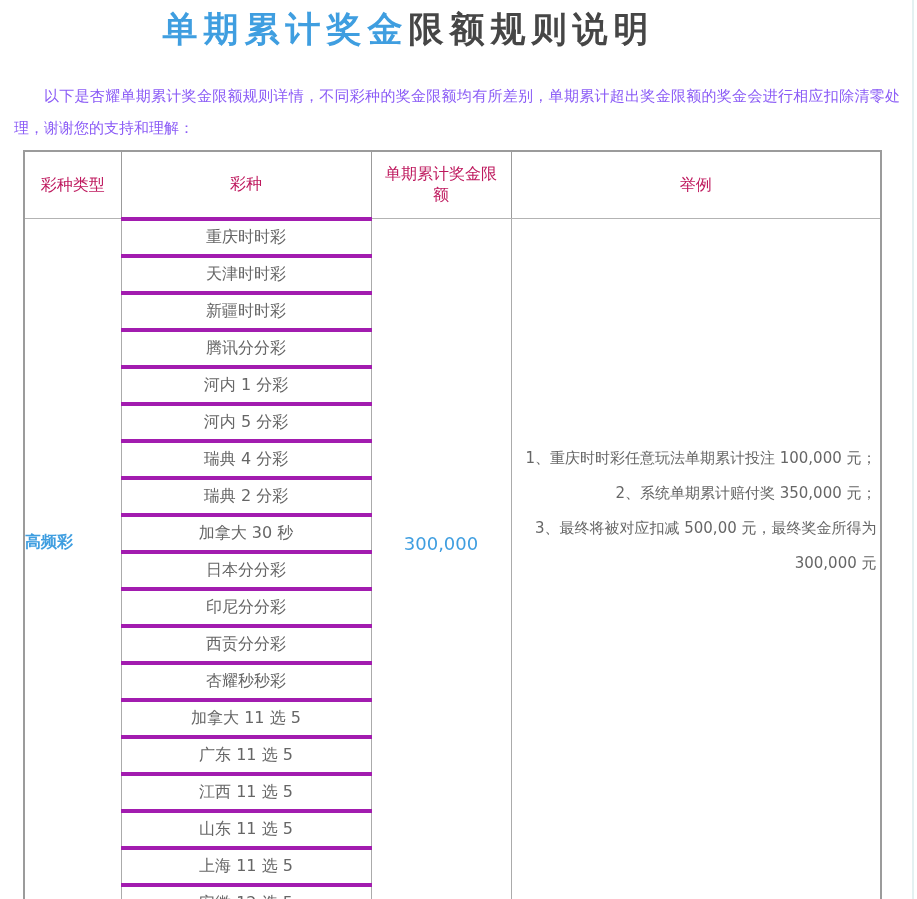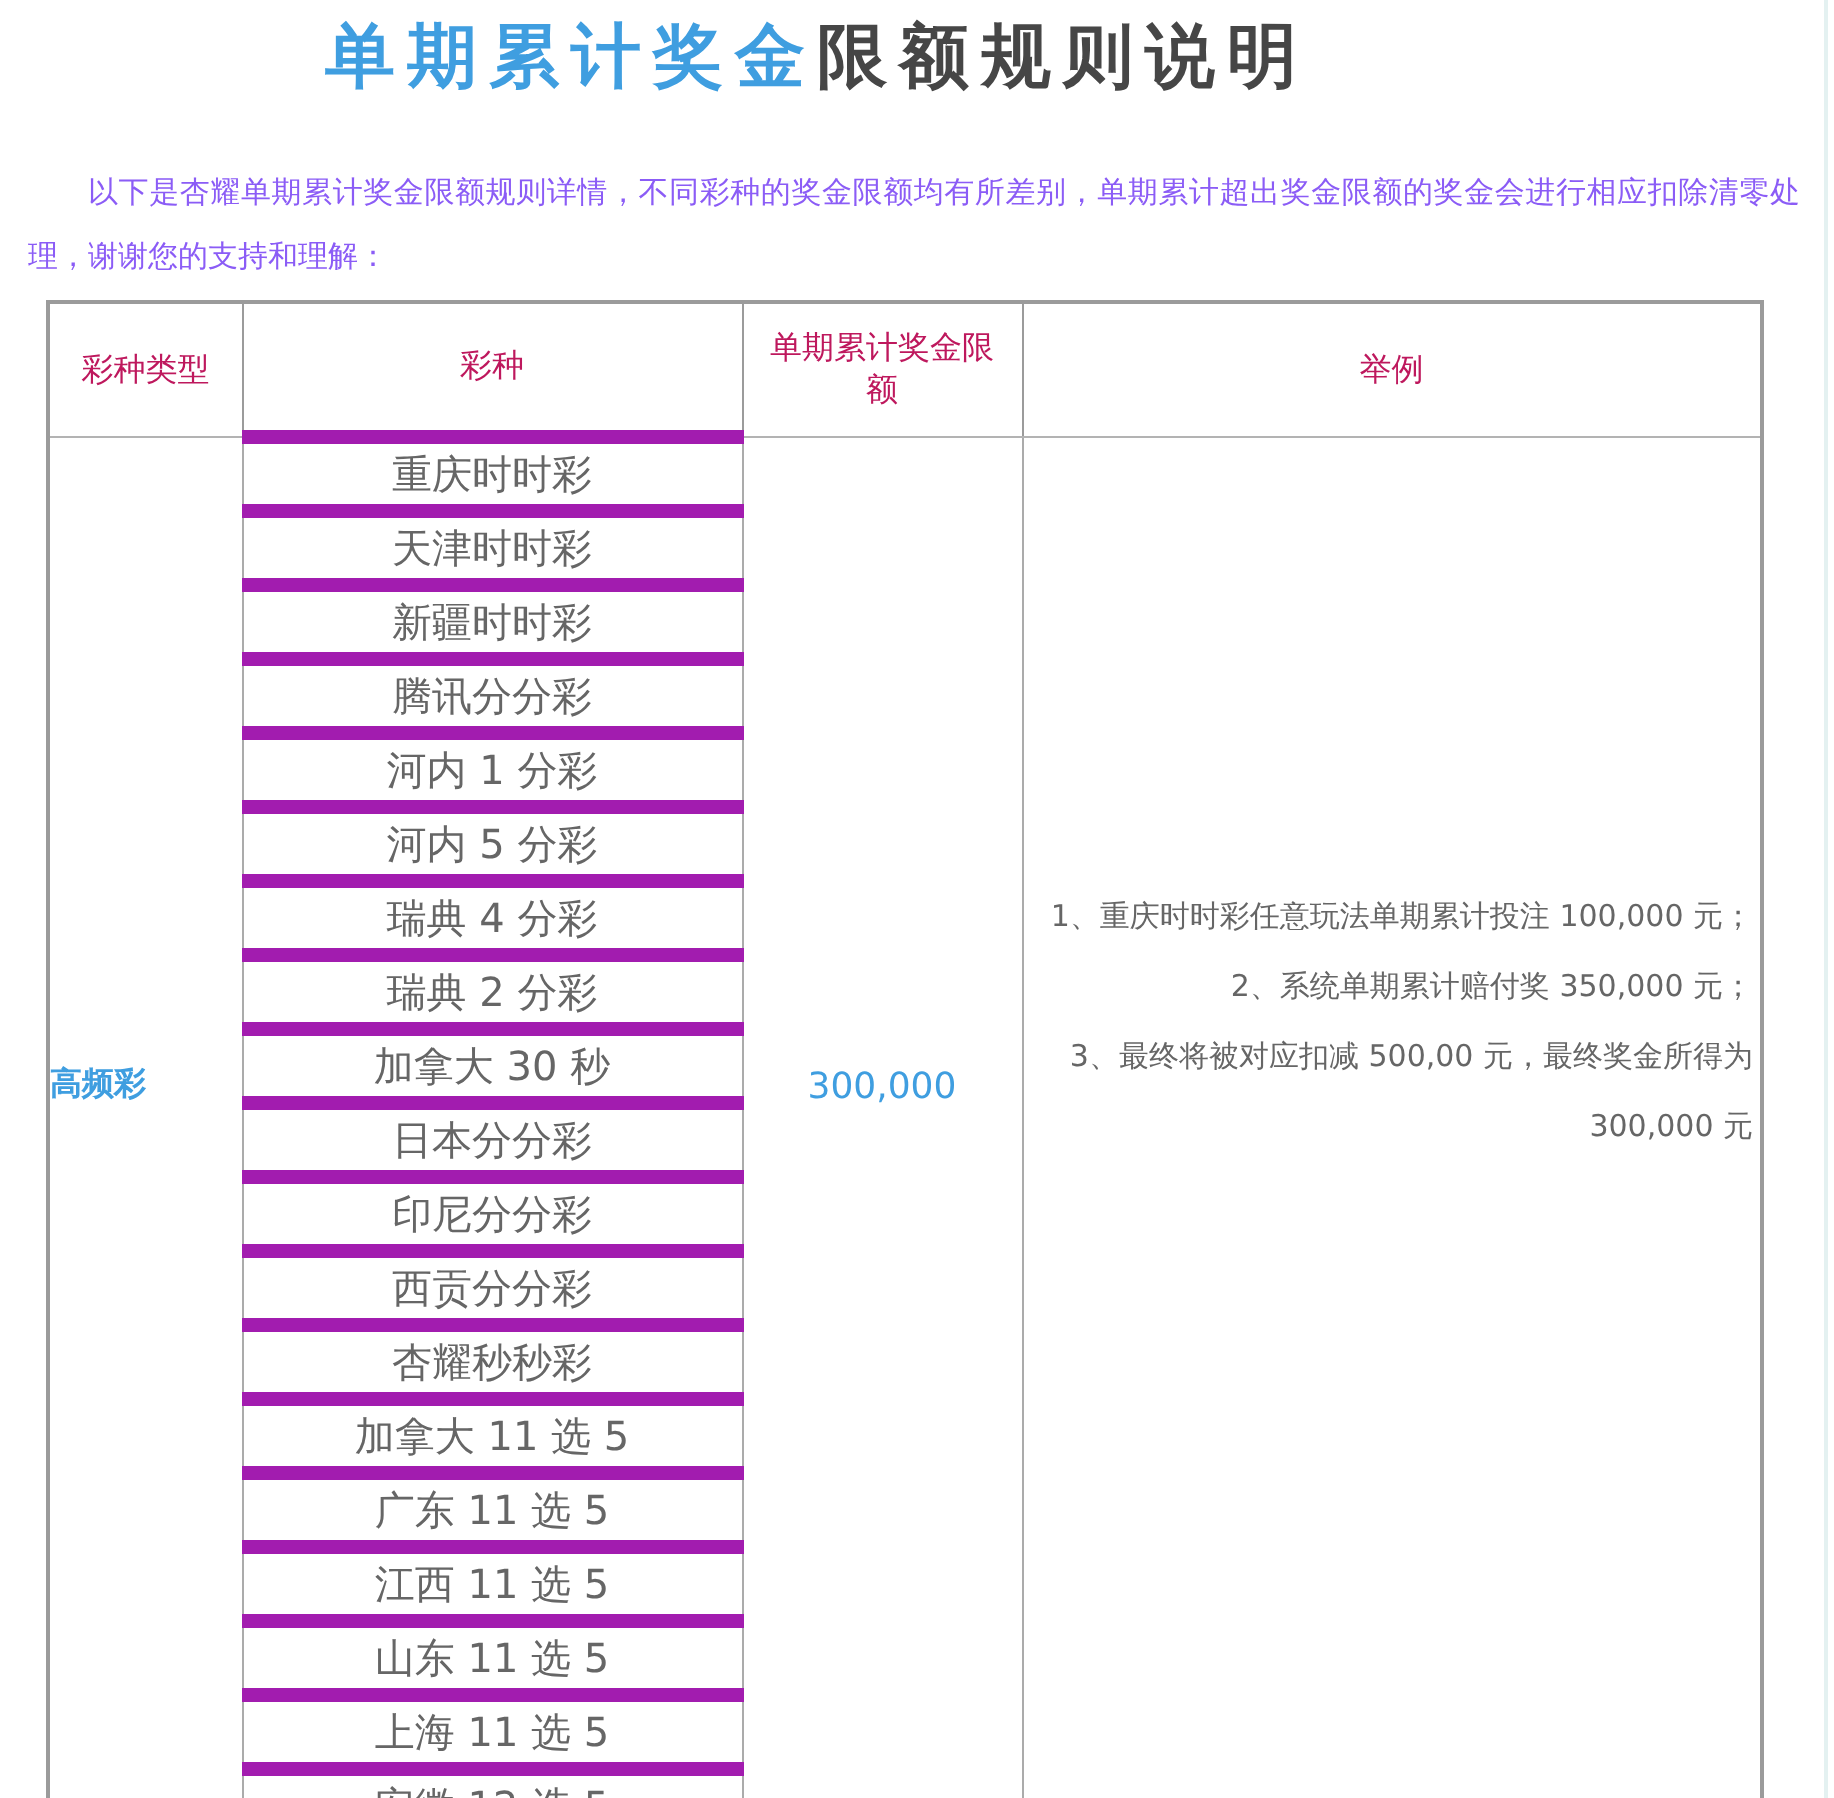--- a/index.html
+++ b/index.html
@@ -30,22 +30,22 @@
   col.c1 { width:96px; } col.c2 { width:250px; } col.c3 { width:140px; }
   th {
     height:39px; font-size:16px; font-weight:normal; color:#be185d;
     text-align:center; border-left:1px solid #9b9b9b;
     border-bottom:1px solid #b3b3b3; padding:12px;
   }
   th:first-child { border-left:none; }
   td { padding:0; }
   td.name-cell {
     height:37px; text-align:center; vertical-align:middle;
-    font-size:20px; color:#666;
-    border-left:1px solid #ababab; border-top:7px solid #a21caf;
+    font-size:16px; color:#666;
+    border-left:1px solid #ababab; border-top:4px solid #a21caf;
   }
   td.type-cell { border:none; position:relative; vertical-align:top; }
   td.limit-cell, td.example-cell {
     border-left:1px solid #ababab; position:relative; vertical-align:top;
   }
   .type-label {
     position:absolute; top:313px; left:0; width:100%; 
     color:var(--accent); font-weight:bold; font-size:16px;
   }
   .limit-label {

